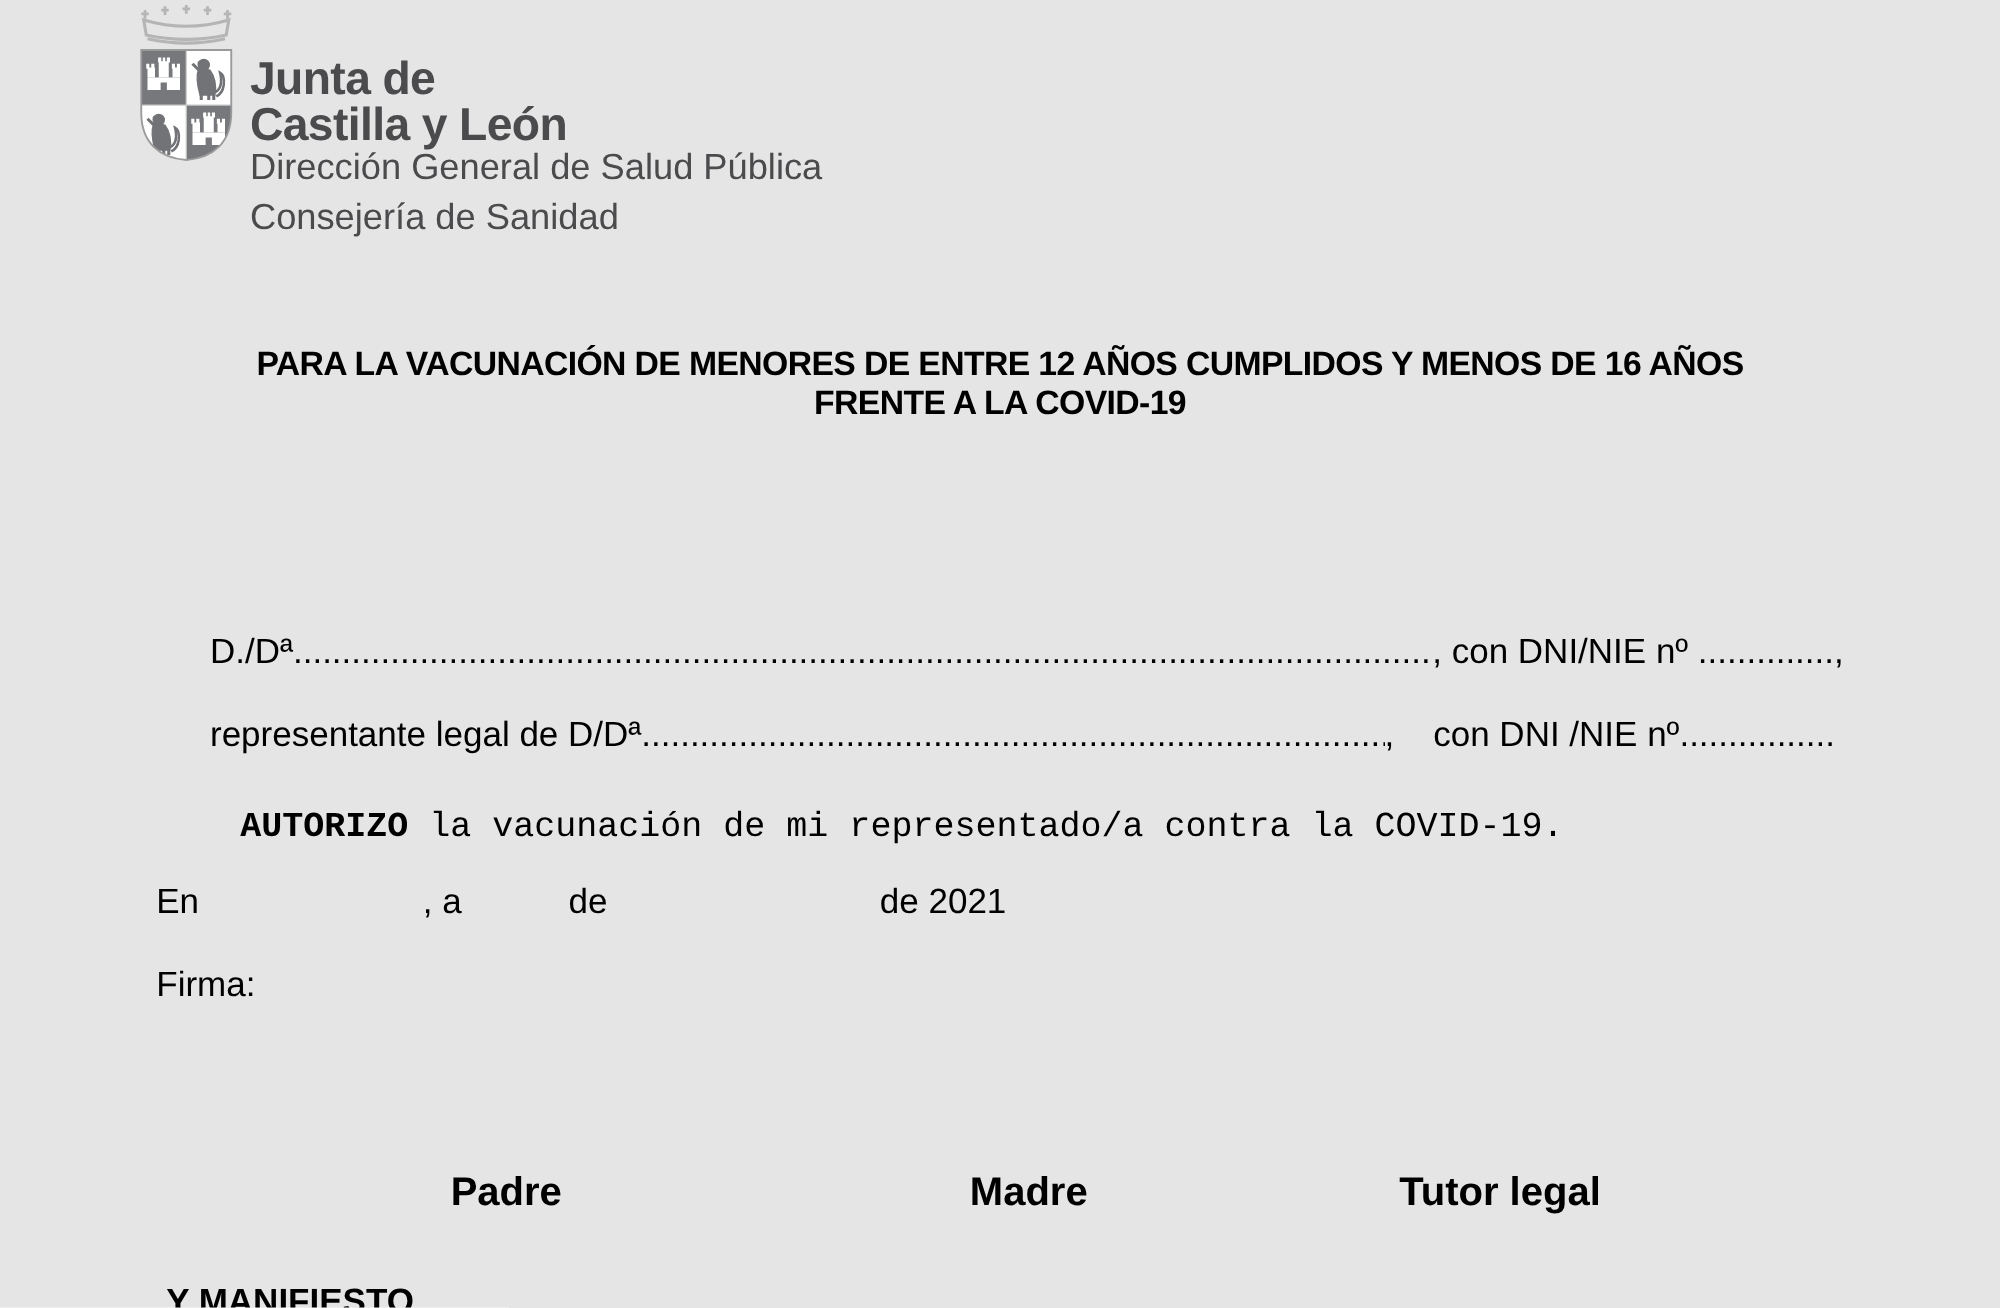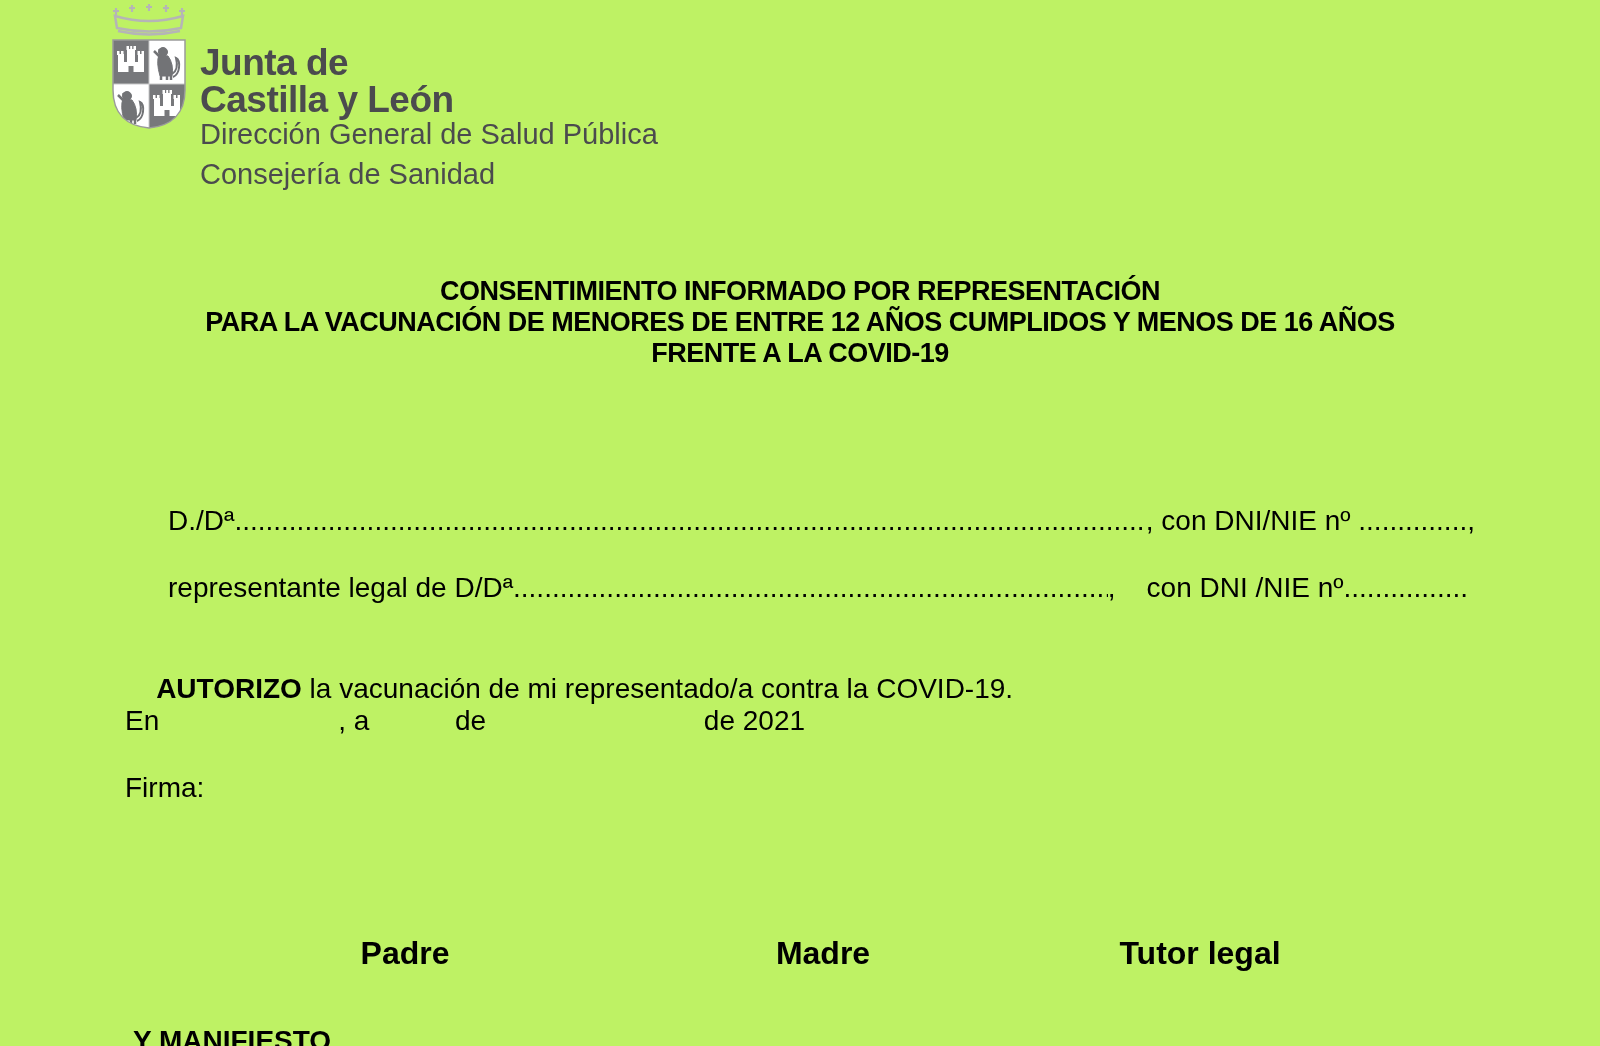--- a/index.html
+++ b/index.html
@@ -2,21 +2,21 @@
 <html><head>
 <meta charset="utf-8">
 <style>
   html, body { margin: 0; padding: 0; }
   body {
     width: 1600px; height: 1046px; overflow: hidden;
     background: #ffffff;
     font-family: "Liberation Sans", sans-serif;
     color: #000000;
   }
-  .page { position: relative; width: 1600px; height: 1046px; background: #bef264; }
+  .page { position: relative; width: 1600px; height: 1046px; background: #e5e5e5; }
   .abs { position: absolute; }
 
   
   .logo-art { left: 106px; top: 2px; }
   .logo-text { left: 200px; top: 44px; color: #4b4b4e; }
   .logo-text .org  { font-size: 37px; line-height: 37px; font-weight: 700; letter-spacing: -0.5px; }
   .logo-text .dept { font-size: 29px; line-height: 33px; font-weight: 400; }
   .logo-text .dept.first { margin-top: 7px; }
 
   
@@ -32,21 +32,21 @@
   .bodyline {
     left: 125px;
     font-size: 28px; line-height: 34px;
     white-space: pre;
   }
   .flexline { display: flex; align-items: baseline; margin-left: 43px; }
   .flexline .pre, .flexline .suf { flex: 0 0 auto; white-space: pre; }
   .flexline .leader { flex: 1 1 auto; overflow: hidden; white-space: nowrap; }
   .l1 { top: 504px; width: 1307px; }
   .l2 { top: 571px; width: 1300px; }
-  .l3 { top: 638px; }
+  .l3 { top: 612px; font-family: Liberation Mono, monospace; }
   .l4 { top: 704px; }
   .l5 { top: 771px; }
   .bold { font-weight: 700; }
 
   
   .role {
     top: 936px;
     font-size: 32px; line-height: 34px; font-weight: 700;
     transform: translateX(-50%);
     white-space: nowrap;
@@ -145,21 +145,20 @@
   </svg>
 
   <div class="abs logo-text">
     <div class="org">Junta de</div>
     <div class="org">Castilla y León</div>
     <div class="dept">Dirección General de Salud Pública</div>
     <div class="dept first">Consejería de Sanidad</div>
   </div>
 
   <div class="abs doc-title">
-    <div>CONSENTIMIENTO INFORMADO POR REPRESENTACIÓN</div>
     <div>PARA LA VACUNACIÓN DE MENORES DE ENTRE 12 AÑOS CUMPLIDOS Y MENOS DE 16 AÑOS</div>
     <div>FRENTE A LA COVID-19</div>
   </div>
 
   <div class="abs bodyline flexline l1">
     <span class="pre">D./Dª</span>
     <span class="leader">......................................................................................................................................</span>
     <span class="suf">, con DNI/NIE nº ..............,</span>
   </div>
 

